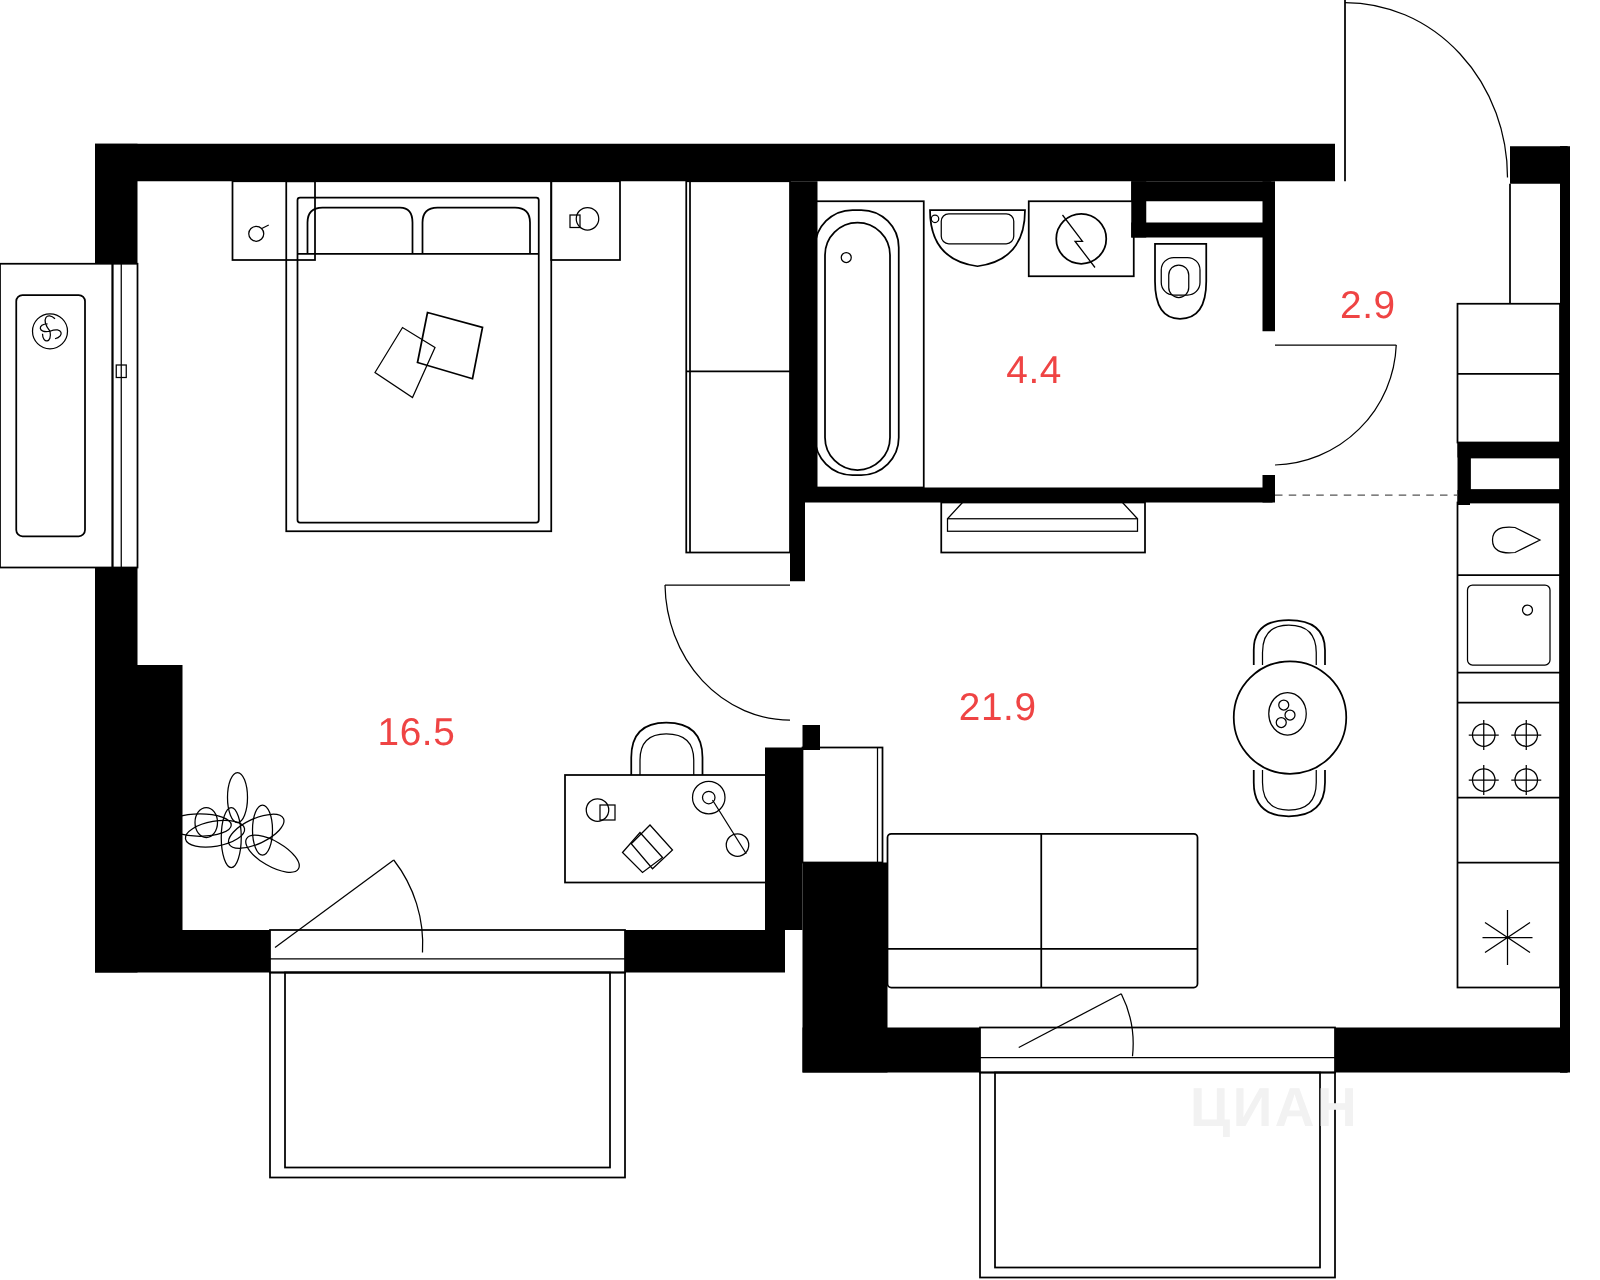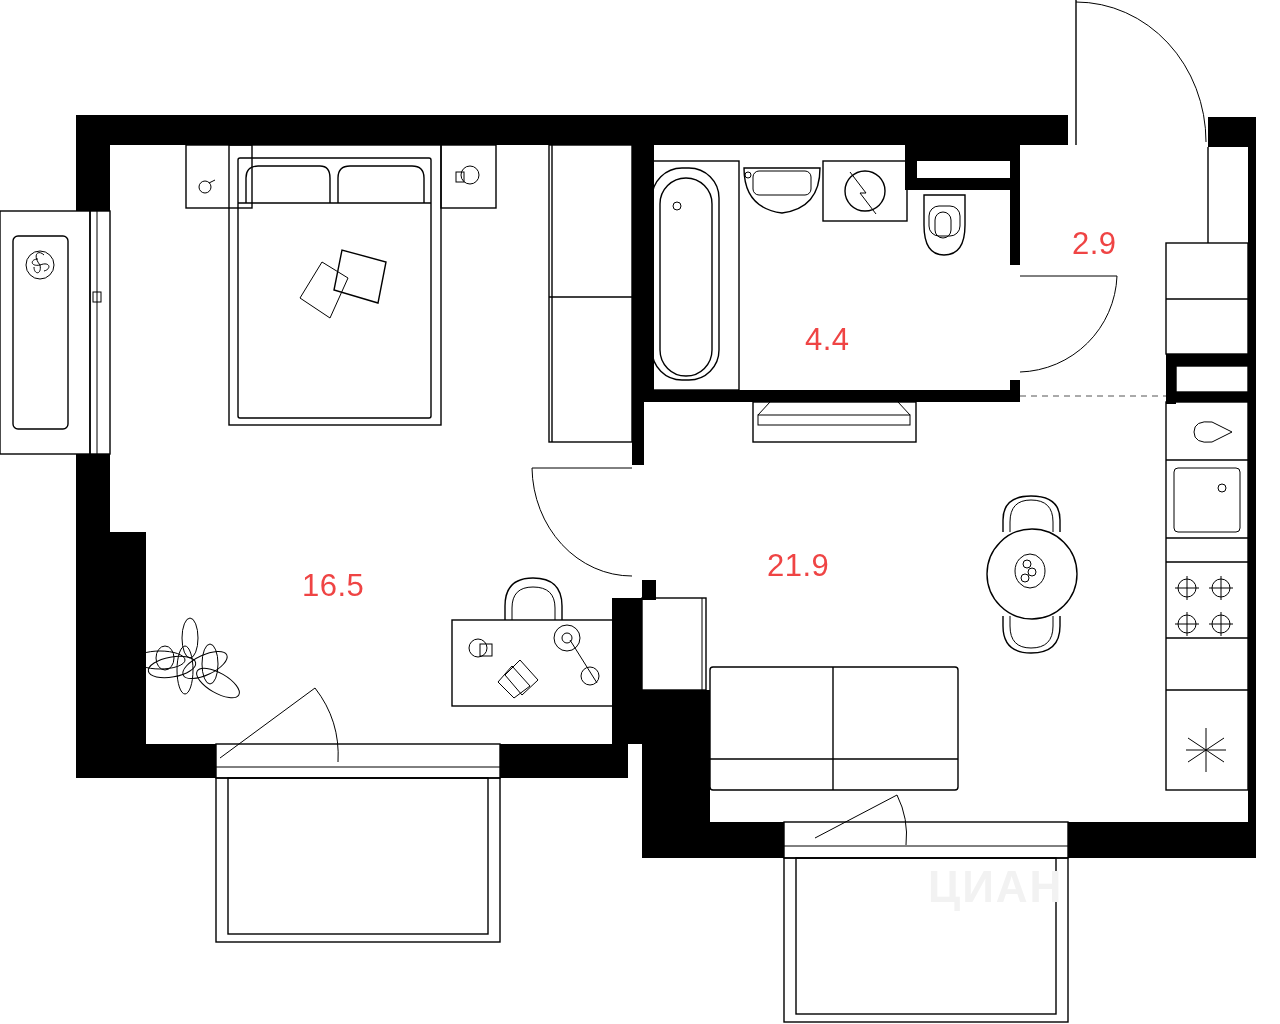--- a/index.html
+++ b/index.html
@@ -4,21 +4,21 @@
 <style>
   html, body { margin: 0; padding: 0; background: #ffffff; }
   body { width: 1280px; height: 1024px; position: relative; overflow: hidden; font-family: "Liberation Sans", sans-serif; }
   #plan { position: absolute; left: 0; top: 0; width: 1280px; height: 1024px; }
   .wall { fill: #000000; }
   .ln { fill: none; stroke: #000000; stroke-width: 1.4; }
   .thin { fill: none; stroke: #000000; stroke-width: 1; }
   .dash { fill: none; stroke: #555555; stroke-width: 1; stroke-dasharray: 6 5; }
   .wf { fill: #ffffff; stroke: #000000; stroke-width: 1.4; }
   .area-label { position: absolute; font-size: 31px; color: #ef4444; letter-spacing: 0.5px; font-family: "Liberation Sans", sans-serif; }
-  .watermark { position: absolute; font-size: 44px; font-weight: bold; color: #f2f2f2; letter-spacing: 2px; font-family: "Liberation Sans", sans-serif; }
+  .watermark { position: absolute; font-size: 44px; font-weight: bold; color: #f2f2f2; letter-spacing: 2px; font-family: "Liberation Sans", sans-serif; margin-left: 24px; }
 </style>
 </head>
 <body>
 
 <svg id="plan" viewBox="0 0 1280 1024" xmlns="http://www.w3.org/2000/svg">
 
   <g>
 
     <rect class="wall" x="76" y="115" width="992" height="30"></rect>
     <rect class="wall" x="1208" y="117" width="46" height="30"></rect>
@@ -222,16 +222,16 @@
     <circle class="thin" cx="1221" cy="624" r="9"></circle>
       <path class="thin" d="M1221 612 V636 M1209 624 H1233"></path>
   </g>
   <g>
     <path class="thin" d="M1206 728 V772 M1188 738 L1224 762 M1224 738 L1188 762 M1186 750 H1226"></path>
   </g>
 </svg>
 
 <div class="area-label" style="left:302px; top:568px;">16.5</div>
 <div class="area-label" style="left:767px; top:548px;">21.9</div>
-<div class="area-label" style="left:805px; top:278px;margin-top:44px;">4.4</div>
+<div class="area-label" style="left:805px; top:278px;">4.4</div>
 <div class="area-label" style="left:1072px; top:226px;">2.9</div>
 
 <div class="watermark" style="left:928px; top:862px;">ЦИАН</div>
 
 </body></html>

